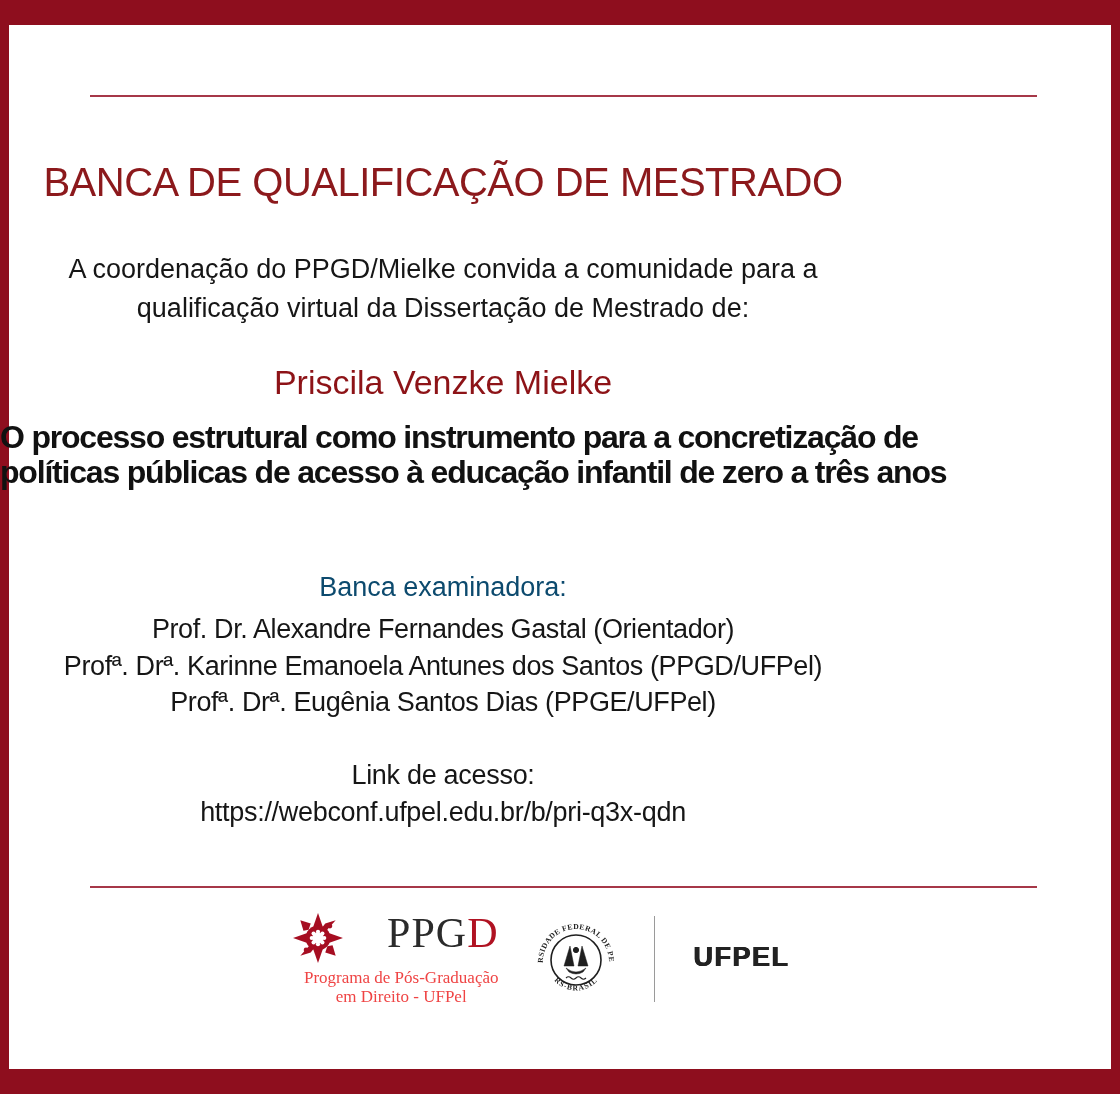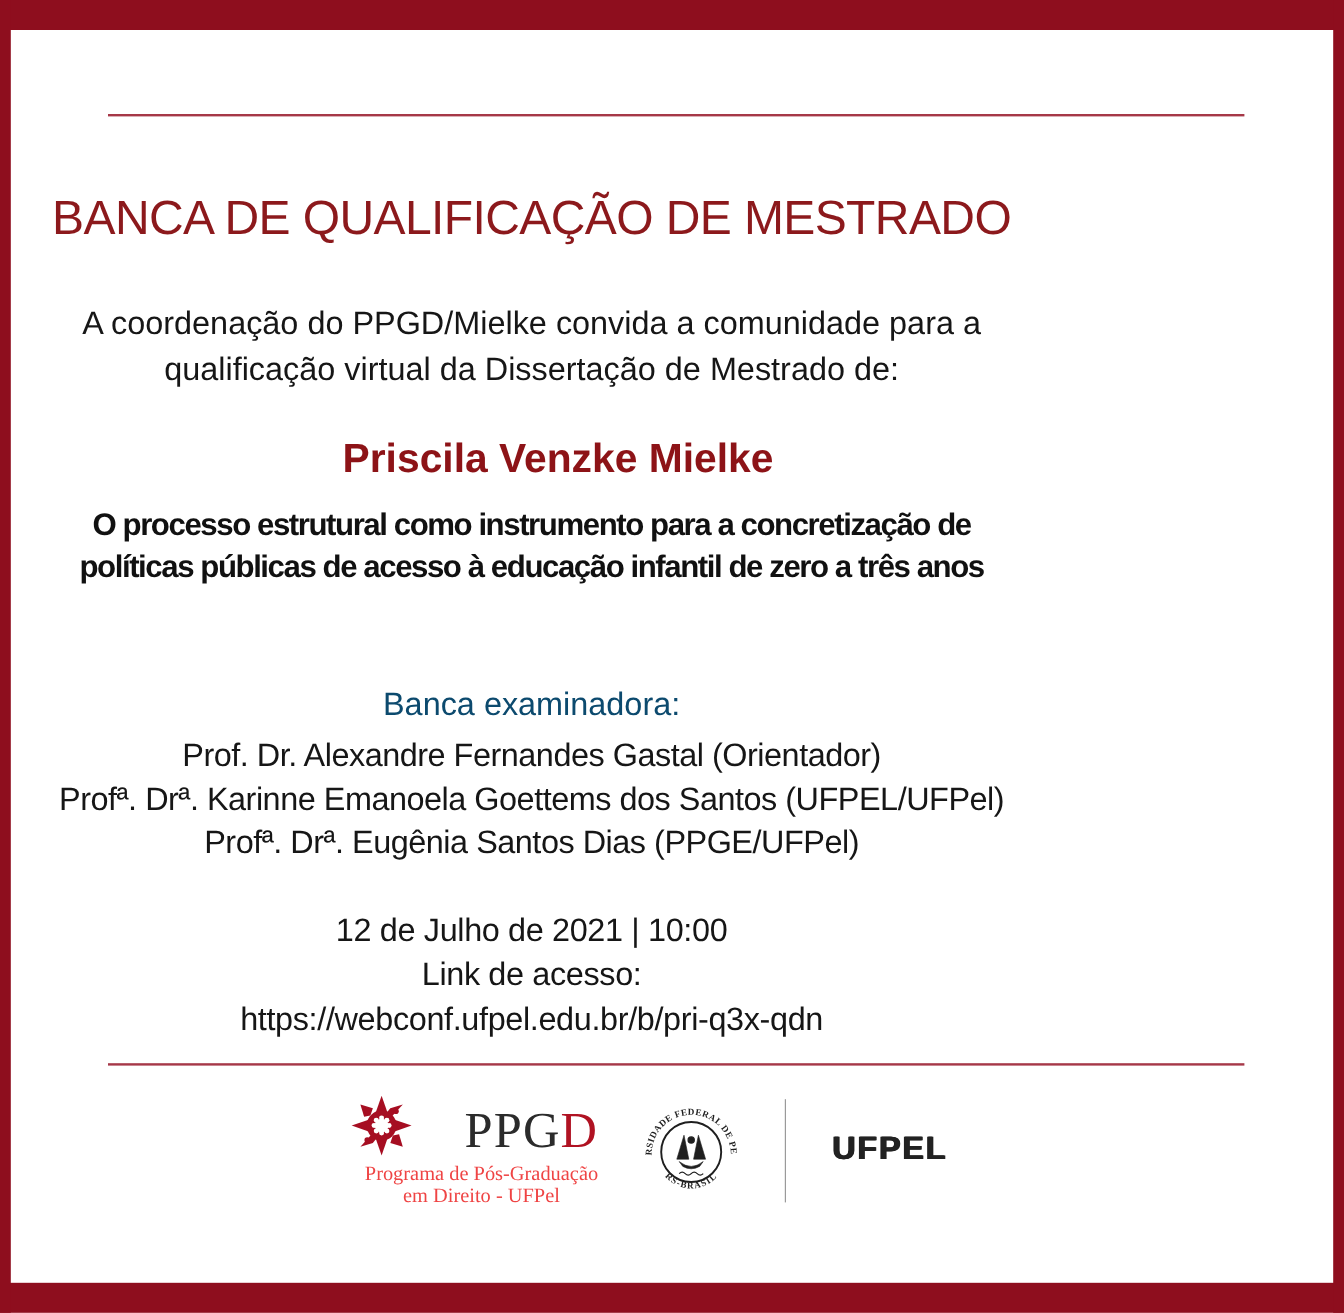--- a/index.html
+++ b/index.html
@@ -18,34 +18,34 @@
   .rule{position:absolute;left:90px;width:947px;height:2px;background:#A63848;}
   .rule.top{top:95px;}
   .rule.bottom{top:886px;}
   
   .center{position:absolute;left:0;width:886px;text-align:center;}
   .page-title{
     top:160px;font-size:40px;letter-spacing:-0.5px;color:#8C191C;
     white-space:nowrap;
   }
   .intro{top:250px;font-size:27px;line-height:38.5px;color:#161616;}
-  .candidate{top:363px;font-size:34px;font-weight:bold;color:#8D1317;margin-left:22px;}
-  .thesis{top:420px;font-size:26px;font-weight:bold;line-height:35px;
+  .candidate{top:363px;font-size:34px;font-weight:normal;color:#8D1317;}
+  .thesis{top:420px;font-size:32px;font-weight:bold;line-height:35px;
           letter-spacing:-1.2px;color:#111;}
   .board-heading{top:572px;font-size:27px;color:#0c4a6e;}
   .board{top:611px;font-size:27px;line-height:36.5px;letter-spacing:-0.4px;color:#161616;}
   .session{top:757px;font-size:27px;line-height:37px;letter-spacing:-0.3px;color:#161616;}
   .nowrap{white-space:nowrap;}
   
   .footer{
     position:absolute;left:0;top:912px;width:1120px;height:110px;
     display:flex;align-items:flex-start;justify-content:center;gap:38px;
   }
   .ppgd{display:flex;flex-direction:column;align-items:flex-end;width:168px;}
-  .ppgd-row{display:flex;align-items:flex-end;gap:43px;}
+  .ppgd-row{display:flex;align-items:flex-start;gap:43px;}
   .ppgd-acronym{
     font-family:"Liberation Serif","DejaVu Serif",serif;
     font-size:42px;line-height:42px;color:#2b2b2b;letter-spacing:1px;
   }
   .ppgd-acronym .d-red{color:#B01222;}
   .ppgd-sub{
     font-family:"Liberation Serif","DejaVu Serif",serif;
     font-size:17px;line-height:19px;color:#ef4444;text-align:center;margin-top:4px;
     white-space:nowrap;
   }
@@ -78,26 +78,25 @@
 <div class="center candidate">Priscila Venzke Mielke</div>
 
 <div class="center thesis">
   <div class="nowrap">O processo estrutural como instrumento para a concretização de</div>
   <div class="nowrap">políticas públicas de acesso à educação infantil de zero a três anos</div>
 </div>
 
 <div class="center board-heading">Banca examinadora:</div>
 <div class="center board">
   <div class="nowrap">Prof. Dr. Alexandre Fernandes Gastal (Orientador)</div>
-  <div class="nowrap">Profª. Drª. Karinne Emanoela Goettems dos Santos (UFPEL/UFPel)</div>
+  <div class="nowrap">Profª. Drª. Karinne Emanoela Antunes dos Santos (PPGD/UFPel)</div>
   <div class="nowrap">Profª. Drª. Eugênia Santos Dias (PPGE/UFPel)</div>
 </div>
 
 <div class="center session">
-  <div class="nowrap">12 de Julho de 2021 | 10:00</div>
   <div class="nowrap">Link de acesso:</div>
   <div class="nowrap">https://webconf.ufpel.edu.br/b/pri-q3x-qdn</div>
 </div>
 
 <div class="footer">
 
   <div class="ppgd">
     <div class="ppgd-row">
       <span style="display:inline-block;line-height:0;">
         <svg width="52" height="52" viewBox="0 0 100 100">

